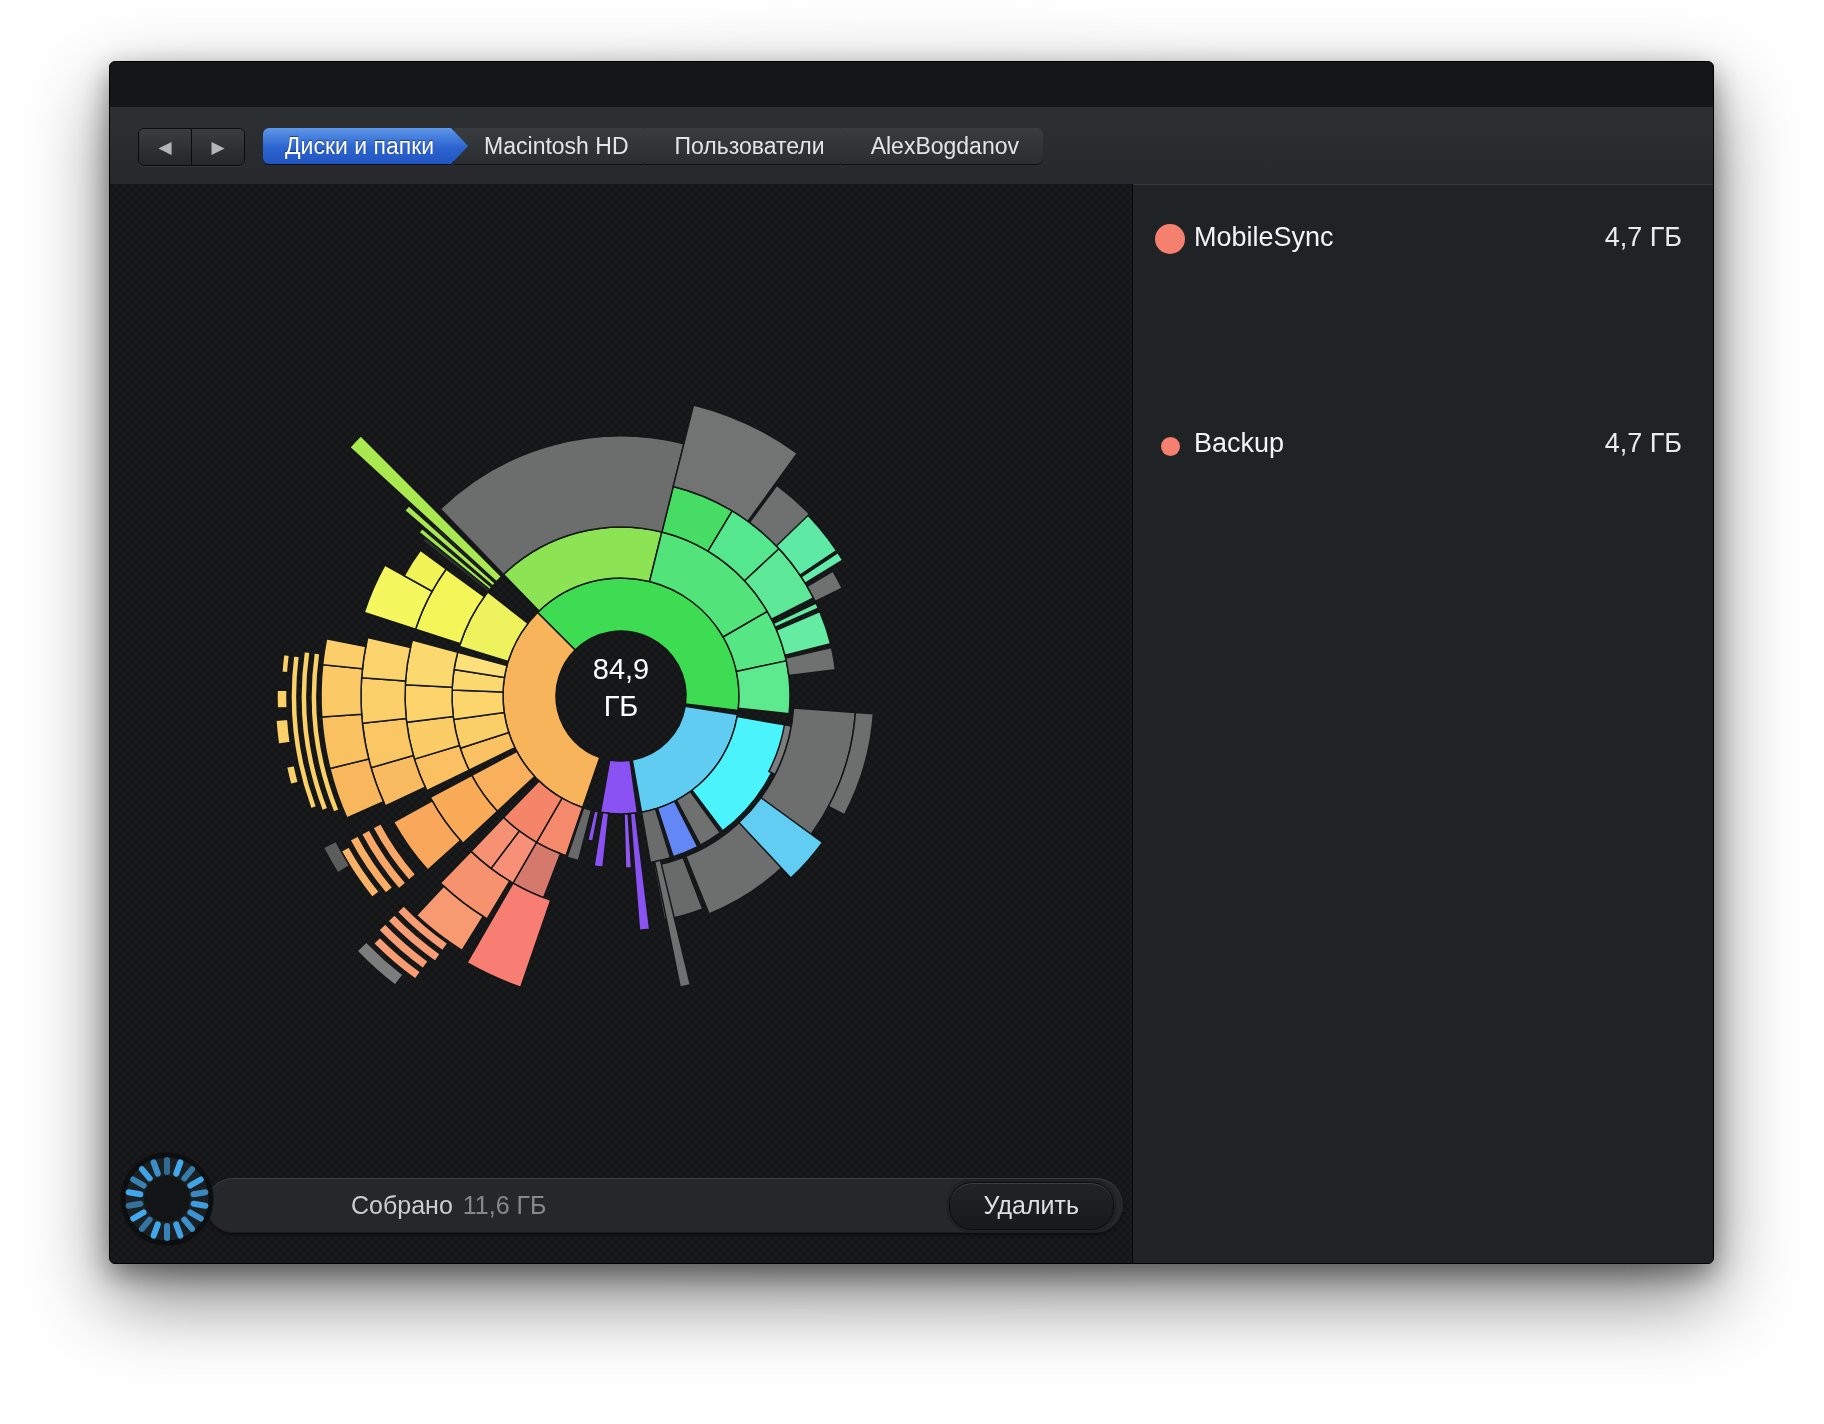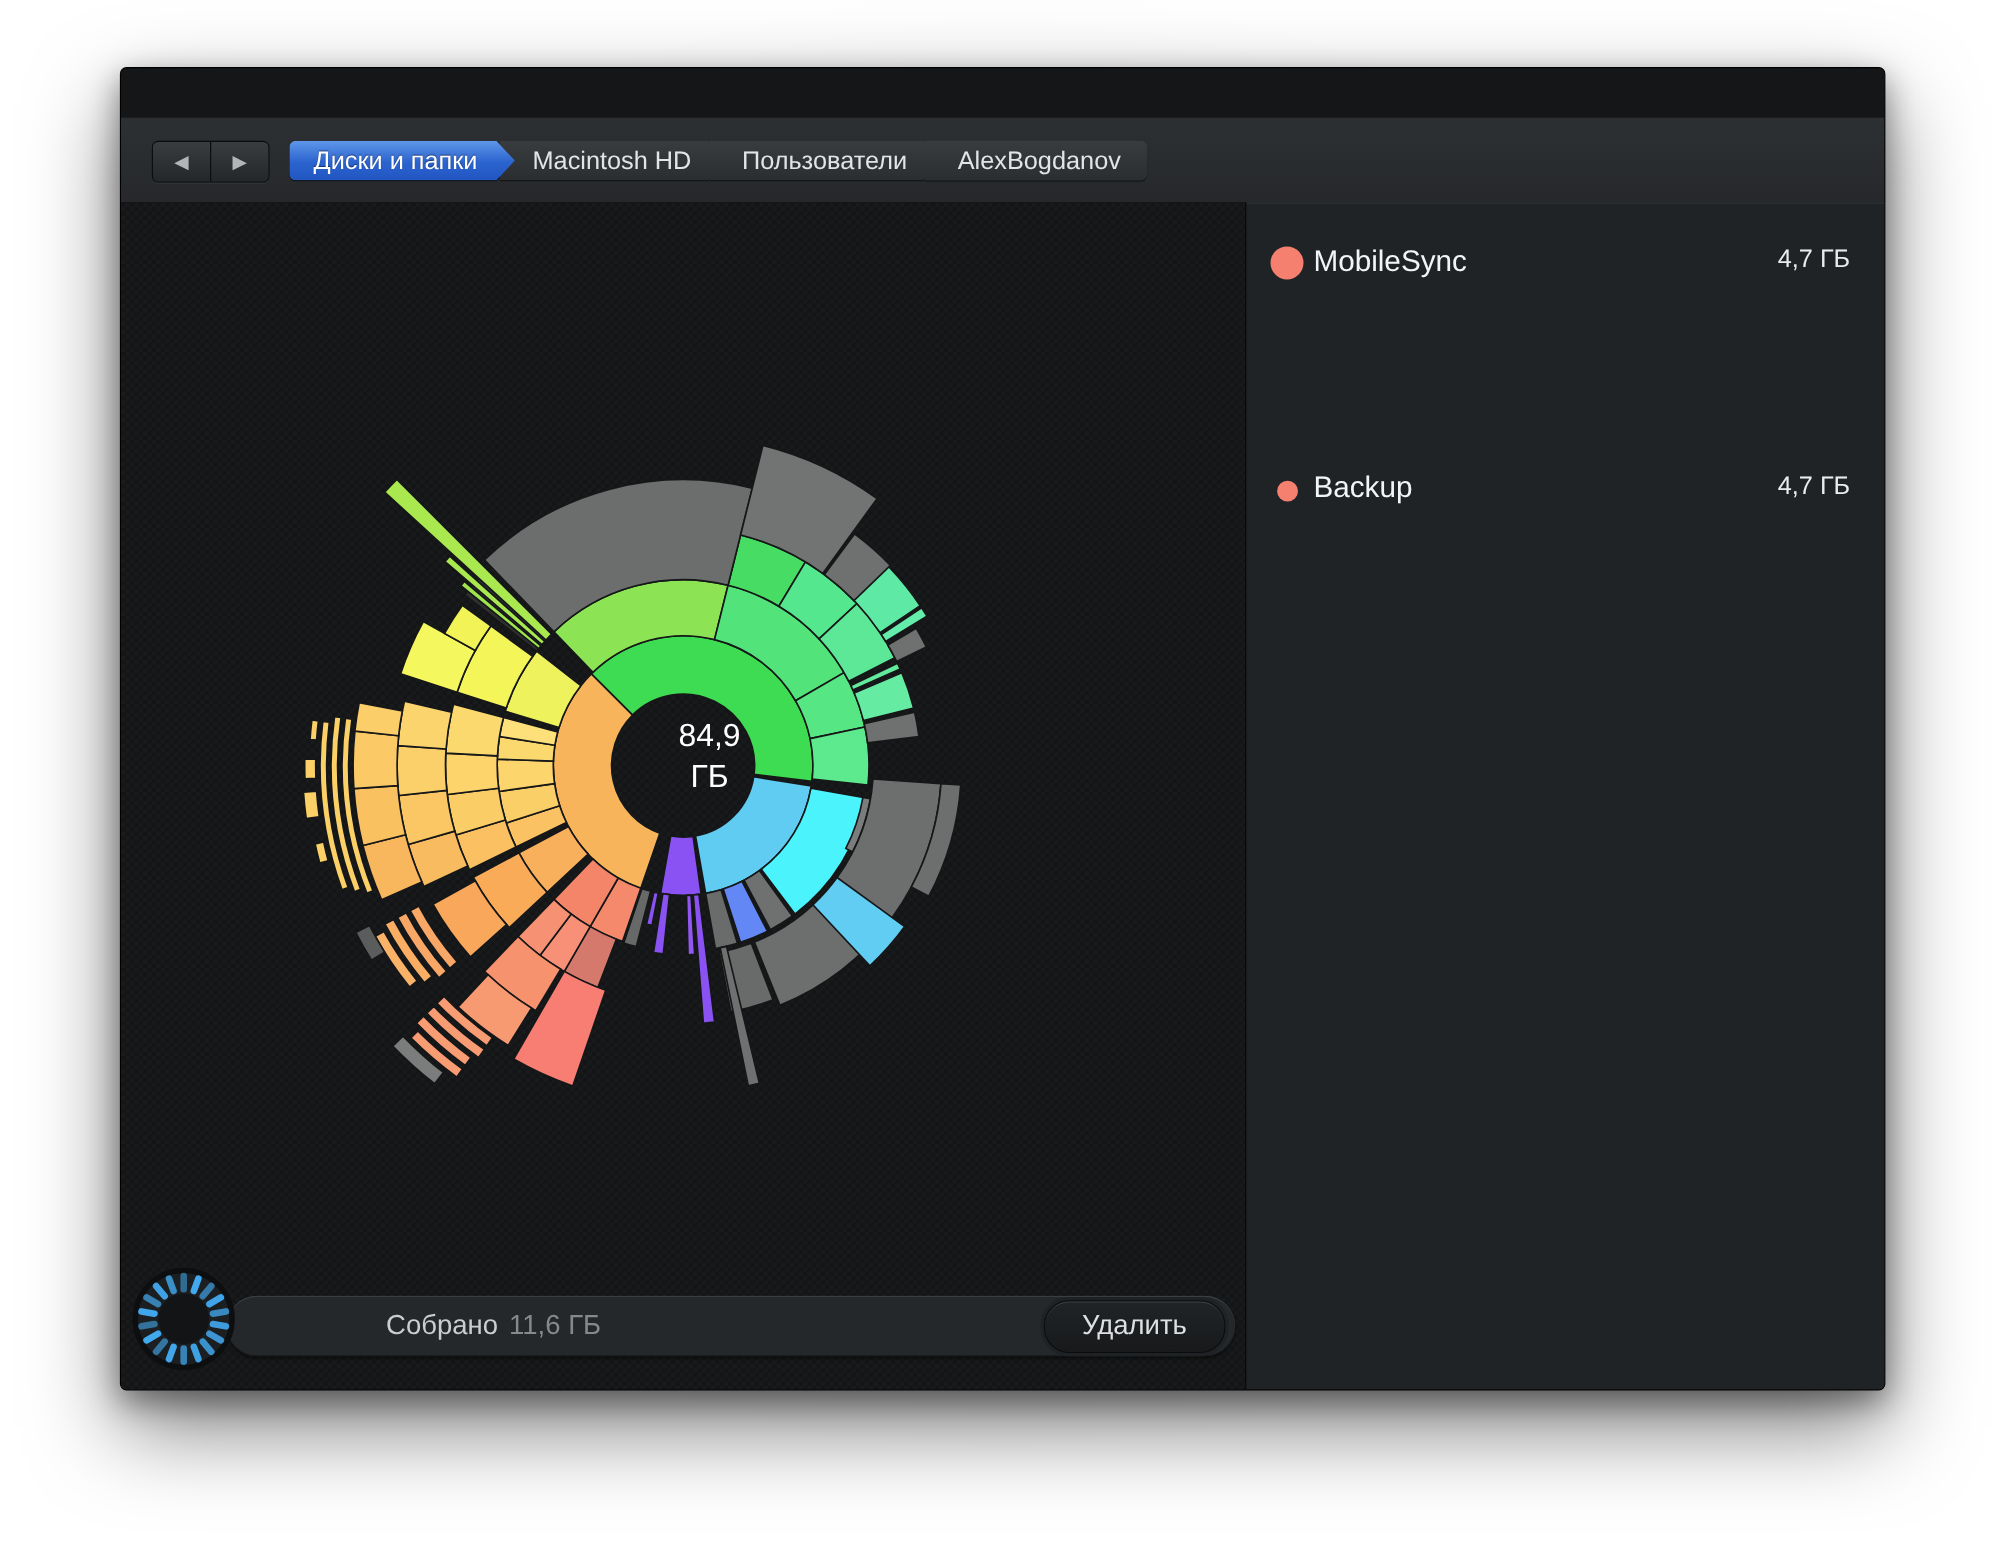--- a/index.html
+++ b/index.html
@@ -55,29 +55,29 @@
     background:linear-gradient(#393c3f,#2b2e30);color:#e2e4e5;
     border-radius:0 6px 6px 0;margin-left:-14px;padding:0 24px 0 30px;z-index:1;}
   
   .chart-area{position:absolute;left:0;top:122px;width:1022px;height:1079px;
     background-color:#141516;
     background-image:
       linear-gradient(45deg,#191a1c 25%,transparent 25%,transparent 75%,#191a1c 75%),
       linear-gradient(45deg,#191a1c 25%,transparent 25%,transparent 75%,#191a1c 75%);
     background-size:8px 8px;background-position:0 0,4px 4px;}
   .chart-area svg{position:absolute;left:0;top:0;}
-  .center-label{position:absolute;left:475px;top:467px;width:120px;text-align:center;
+  .center-label{position:absolute;left:451px;top:467px;width:120px;text-align:center;
     color:#fff;font-size:29px;line-height:37px;}
   
   .sidebar{position:absolute;left:1022px;top:122px;width:581px;height:1079px;
     background:#202326;border-left:1px solid #050606;
     box-shadow:inset 0 1px 0 #35393c;padding-left:12px;}
   .dot{border-radius:50%;position:absolute;}
   .side-title{position:absolute;color:#f2f4f5;font-size:27px;}
-  .side-size{position:absolute;right:44px;color:#e9ebec;font-size:23px;}
+  .side-size{position:absolute;right:44px;color:#e9ebec;font-size:27px;}
   .side-path{position:absolute;left:60px;top:116px;color:#797d80;font-size:23px;line-height:34px;}
   
   .footer-bar{position:absolute;left:96px;top:1116px;width:917px;height:55px;
     background:#25282b;border-radius:28px;
     box-shadow:inset 0 1px 0 #3a3e41, inset 0 -1px 0 #191b1d, 0 2px 3px rgba(0,0,0,.5);
     display:flex;align-items:center;}
   .footer-text{margin-left:145px;font-size:25px;color:#cbced0;}
   .footer-value{margin-left:10px;font-size:25px;color:#85898b;}
   .delete-btn{margin-left:auto;margin-right:9px;height:46px;padding:0 34px;
     background:linear-gradient(#212426,#17191b);border-radius:23px;

